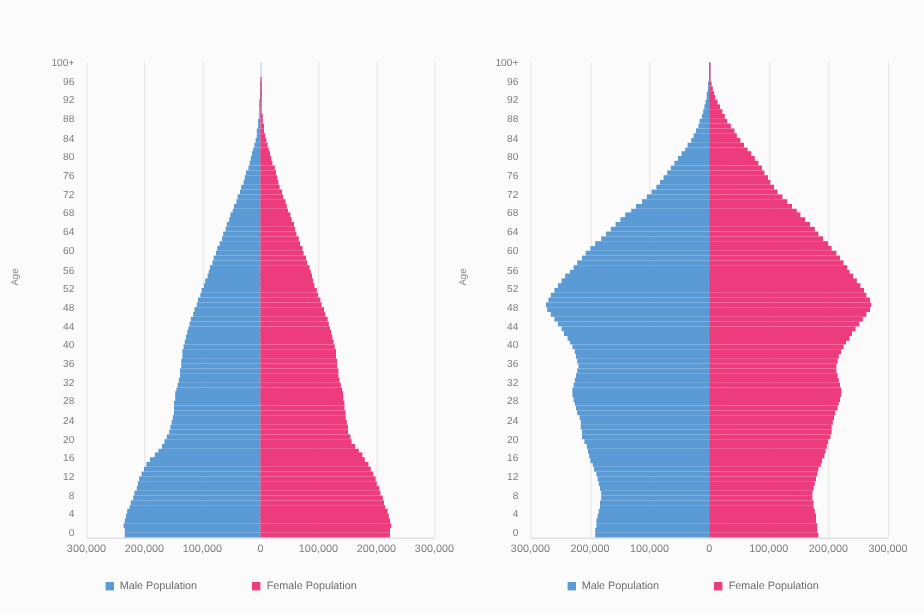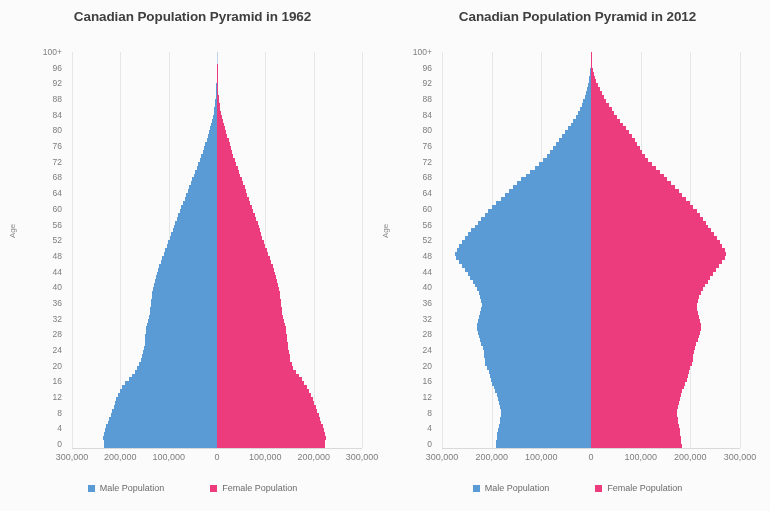--- a/index.html
+++ b/index.html
@@ -89,21 +89,20 @@
   .legend-item{display:flex;align-items:center;gap:5px;}
   .legend-swatch{width:7px;height:7px;display:inline-block;}
   .legend-text{font-size:9px;color:#6b6b6b;white-space:nowrap;}
 </style>
 </head>
 <body>
 
 <div class="page">
 
   <div class="panel panel-left">
-    <div class="chart-title">Canadian Population Pyramid in 1962</div>
     <div class="axis-name">Age</div>
     <div class="ylabels">
         <div class="ylab" style="top: calc(0% - 4px);">100+</div>
         <div class="ylab" style="top: calc(3.9604% - 4px);">96</div>
         <div class="ylab" style="top: calc(7.92079% - 4px);">92</div>
         <div class="ylab" style="top: calc(11.8812% - 4px);">88</div>
         <div class="ylab" style="top: calc(15.8416% - 4px);">84</div>
         <div class="ylab" style="top: calc(19.802% - 4px);">80</div>
         <div class="ylab" style="top: calc(23.7624% - 4px);">76</div>
         <div class="ylab" style="top: calc(27.7228% - 4px);">72</div>
@@ -357,21 +356,20 @@
           <span class="legend-text">Male Population</span>
         </div>
         <div class="legend-item">
           <span class="legend-swatch" style="background: rgb(237, 60, 125);"></span>
           <span class="legend-text">Female Population</span>
         </div>
       </div>
   </div>
 
   <div class="panel panel-right">
-    <div class="chart-title">Canadian Population Pyramid in 2012</div>
     <div class="axis-name">Age</div>
     <div class="ylabels">
         <div class="ylab" style="top: calc(0% - 4px);">100+</div>
         <div class="ylab" style="top: calc(3.9604% - 4px);">96</div>
         <div class="ylab" style="top: calc(7.92079% - 4px);">92</div>
         <div class="ylab" style="top: calc(11.8812% - 4px);">88</div>
         <div class="ylab" style="top: calc(15.8416% - 4px);">84</div>
         <div class="ylab" style="top: calc(19.802% - 4px);">80</div>
         <div class="ylab" style="top: calc(23.7624% - 4px);">76</div>
         <div class="ylab" style="top: calc(27.7228% - 4px);">72</div>

